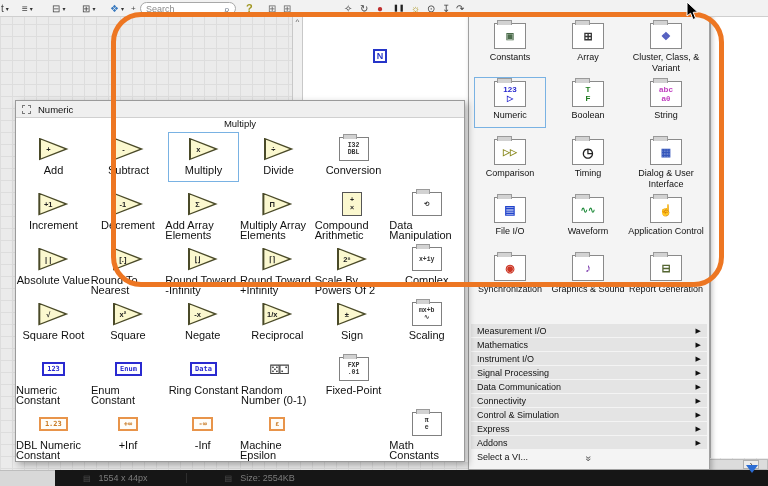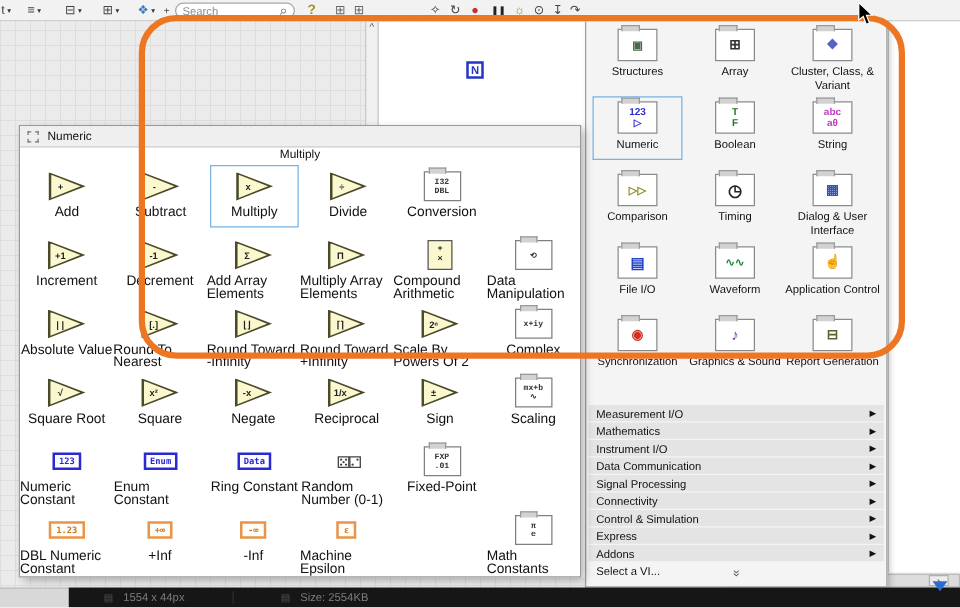--- a/index.html
+++ b/index.html
@@ -203,21 +203,21 @@
   </div>
 
   <div class="prog" data-name="programming-palette">
     <div class="prog-title" data-name="programming-palette-title">Programming</div>
     <div class="pgrid" data-name="programming-grid">
       <div class="prow">
         <div class="pcell" data-name="category-structures">
             <span class="pico" data-name="structures-icon">
               <span class="g">▣</span>
             </span>
-            <div class="plabel">Structures</div>
+            <div class="plabel">Constants</div>
           </div>
         <div class="pcell" data-name="category-array">
             <span class="pico" data-name="array-icon">
               <span class="g">⊞</span>
             </span>
             <div class="plabel">Array</div>
           </div>
         <div class="pcell" data-name="category-cluster-class-variant">
             <span class="pico" data-name="cluster-icon">
               <span class="g">❖</span>
@@ -315,26 +315,26 @@
           <span class="arrow" data-name="submenu-arrow-icon">▶</span>
         </div>
       <div class="plist-row" data-name="list-item-mathematics">
           <span>Mathematics</span>
           <span class="arrow" data-name="submenu-arrow-icon">▶</span>
         </div>
       <div class="plist-row" data-name="list-item-instrument-io">
           <span>Instrument I/O</span>
           <span class="arrow" data-name="submenu-arrow-icon">▶</span>
         </div>
+      <div class="plist-row" data-name="list-item-signal-processing">
+          <span>Signal Processing</span>
+          <span class="arrow" data-name="submenu-arrow-icon">▶</span>
+        </div>
       <div class="plist-row" data-name="list-item-data-communication">
           <span>Data Communication</span>
-          <span class="arrow" data-name="submenu-arrow-icon">▶</span>
-        </div>
-      <div class="plist-row" data-name="list-item-signal-processing">
-          <span>Signal Processing</span>
           <span class="arrow" data-name="submenu-arrow-icon">▶</span>
         </div>
       <div class="plist-row" data-name="list-item-connectivity">
           <span>Connectivity</span>
           <span class="arrow" data-name="submenu-arrow-icon">▶</span>
         </div>
       <div class="plist-row" data-name="list-item-control-simulation">
           <span>Control &amp; Simulation</span>
           <span class="arrow" data-name="submenu-arrow-icon">▶</span>
         </div>

